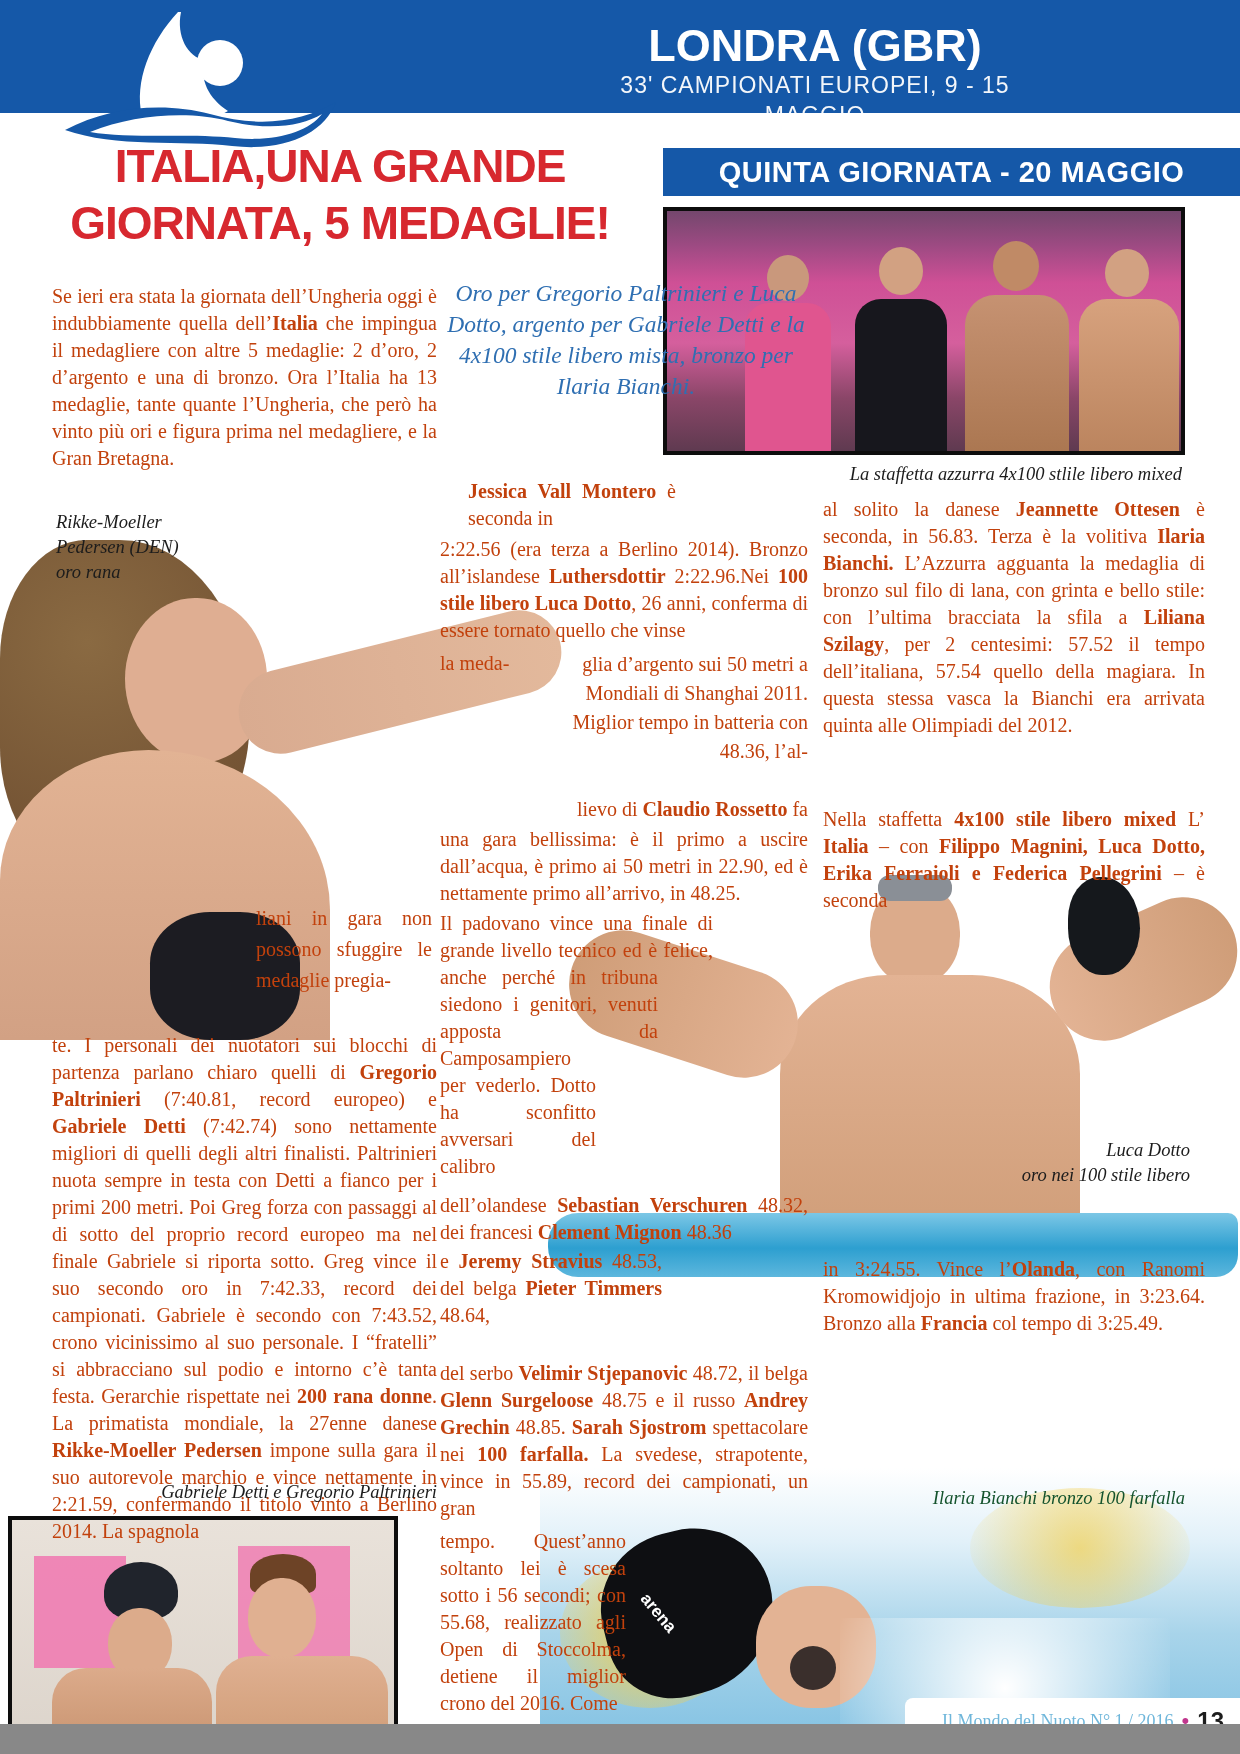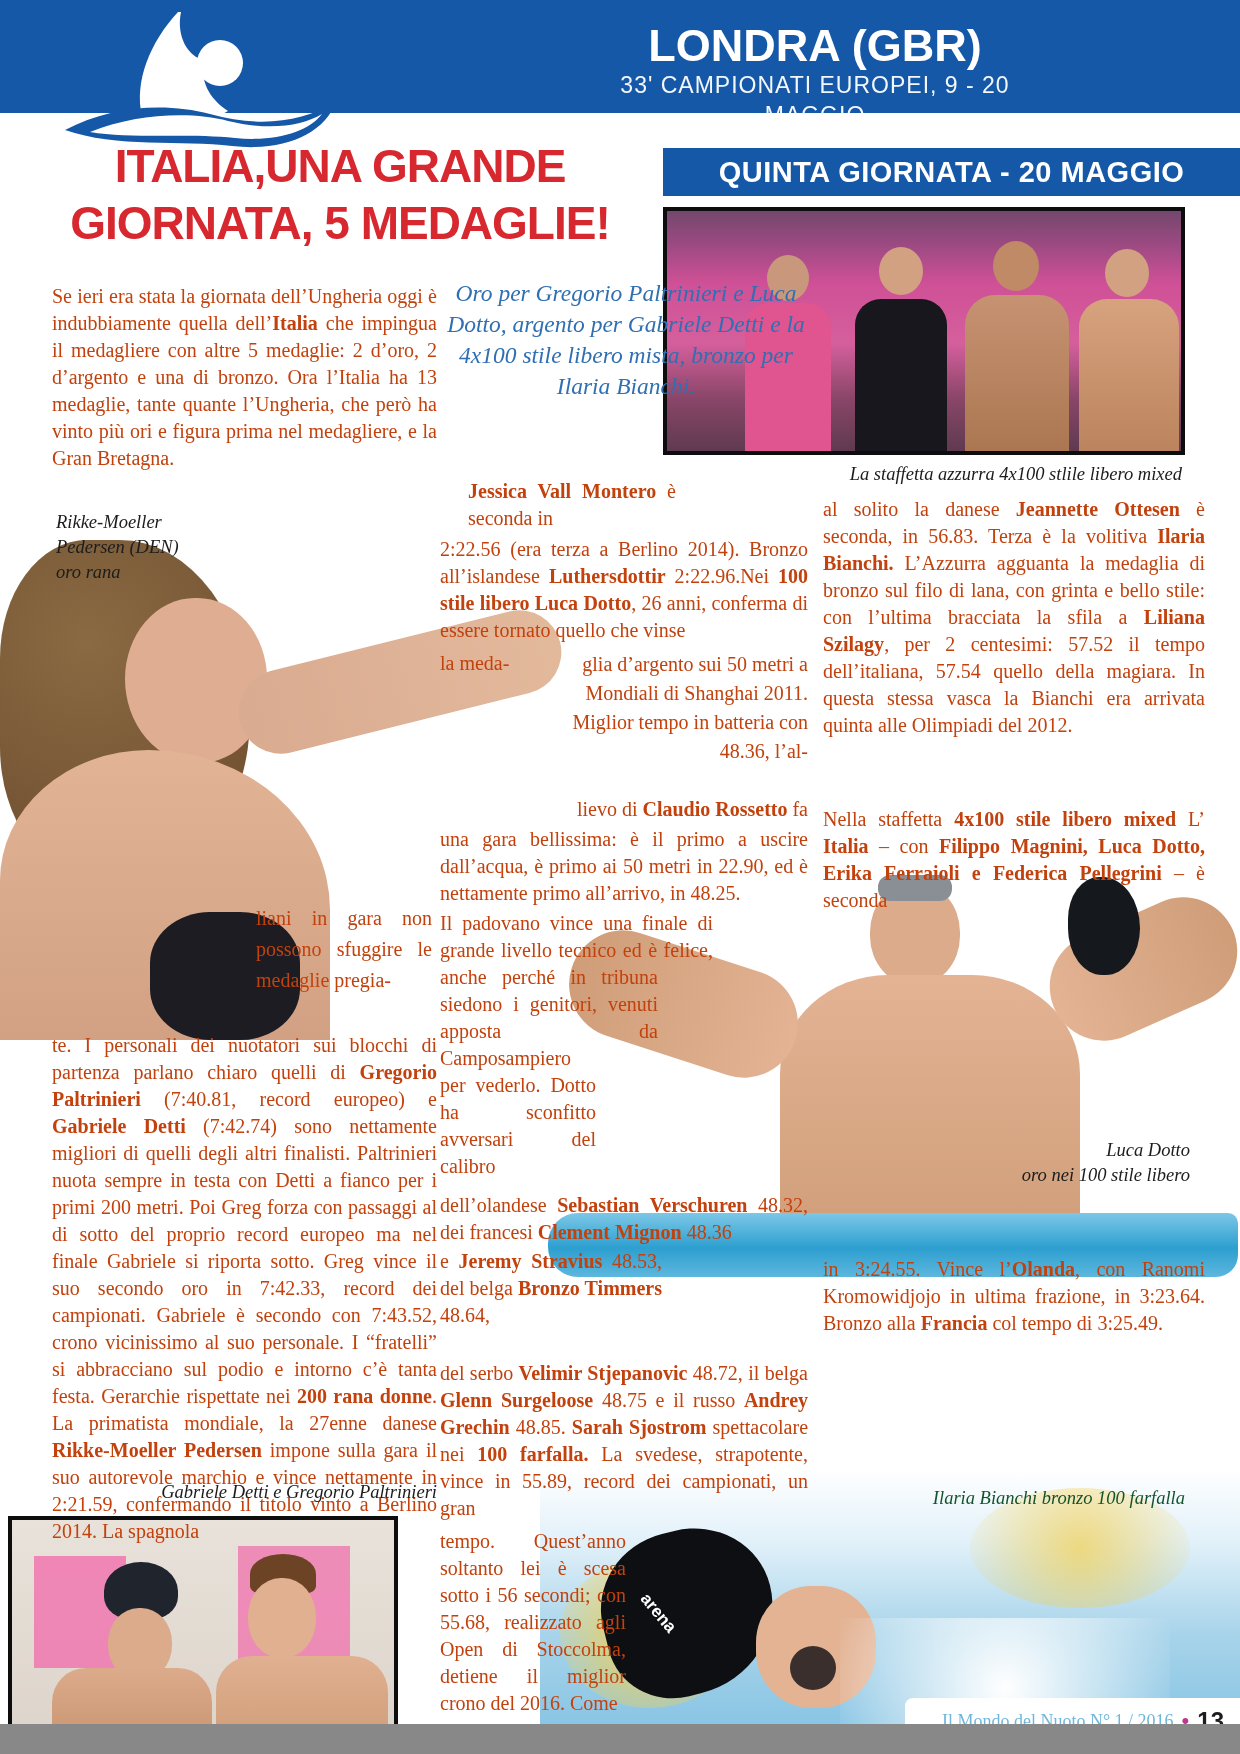--- a/index.html
+++ b/index.html
@@ -58,21 +58,21 @@
 
   <svg class="abs" style="left:50px;top:10px;z-index:3" width="310" height="165" viewBox="0 0 310 165" aria-hidden="true">
     <path d="M128,2 C100,32 84,72 92,106 C118,116 156,114 178,101 C158,88 150,70 154,50 C138,47 126,26 131,2 Z" fill="#ffffff"></path>
     <circle cx="170" cy="53" r="23" fill="#ffffff"></circle>
     <path d="M15,120 C60,96 115,92 160,104 C210,118 252,112 286,92 C274,124 234,142 182,136 C132,130 66,138 15,120 Z" fill="#1558a8"></path>
     <path d="M40,122 C85,104 140,101 178,111 C220,121 252,116 272,104 C258,122 226,132 185,128 C140,123 80,129 40,122 Z" fill="#ffffff"></path>
   </svg>
 
   <div class="abs htitle">
     <div class="t1">LONDRA (GBR)</div>
-    <div class="t2">33' CAMPIONATI EUROPEI, 9 - 20 MAGGIO</div>
+    <div class="t2">33' CAMPIONATI EUROPEI, 9 - 15 MAGGIO</div>
   </div>
 
 
   <div class="abs headline">
     <div>ITALIA,UNA GRANDE</div>
     <div>GIORNATA, 5 MEDAGLIE!</div>
   </div>
 
   <div class="abs banner">QUINTA GIORNATA - 20 MAGGIO</div>
 
@@ -138,21 +138,21 @@
   <div class="abs serif txt" style="left:440px;top:910px;width:368px;">
     <i class="fr" style="width:95px;height:56px;"></i>
     <i class="fr cr" style="width:150px;height:84px;"></i>
     <i class="fr cr" style="width:212px;height:112px;"></i>
     <i class="fr cr" style="width:140px;height:28px;"></i>
     <span><span>Il padovano vince una finale di grande livello tecnico ed è felice, anche perché in tribuna siedono i genitori, venuti apposta da Camposampiero per vederlo. Dotto ha sconfitto avversari del calibro</span></span>
   </div>
 
   <div class="abs serif txt" style="left:440px;top:1192px;width:368px;"><span>dell’olandese </span><b>Sebastian Verschuren</b><span> 48.32, dei francesi </span><b>Clement Mignon</b><span> 48.36</span></div>
 
-  <div class="abs serif txt" style="left:440px;top:1248px;width:222px;"><span>e </span><b>Jeremy Stravius</b><span> 48.53, del belga </span><b>Bronzo Timmers</b><span> 48.64,</span></div>
+  <div class="abs serif txt" style="left:440px;top:1248px;width:222px;"><span>e </span><b>Jeremy Stravius</b><span> 48.53, del belga </span><b>Pieter Timmers</b><span> 48.64,</span></div>
 
   <div class="abs serif txt" style="left:440px;top:1360px;width:368px;"><span>del serbo </span><b>Velimir Stjepanovic</b><span> 48.72, il belga </span><b>Glenn Surgeloose</b><span> 48.75 e il russo </span><b>Andrey Grechin</b><span> 48.85. </span><b>Sarah Sjostrom</b><span> spettacolare nei </span><b>100 farfalla.</b><span> La svedese, strapotente, vince in 55.89, record dei campionati, un gran</span></div>
 
   <div class="abs serif txt" style="left:440px;top:1528px;width:186px;"><span>tempo.  Quest’anno soltanto lei è scesa sotto i 56 secondi; con 55.68, realizzato agli Open di Stoccolma, detiene il miglior crono del 2016.  Come</span></div>
 
   <div class="abs serif txt" style="left:823px;top:496px;width:382px;"><span>al solito la danese </span><b>Jeannette Ottesen</b><span> è seconda, in 56.83. Terza è la volitiva </span><b>Ilaria Bianchi.</b><span> L’Azzurra agguanta la medaglia di bronzo sul filo di lana, con grinta e bello stile: con l’ultima bracciata la sfila a </span><b>Liliana Szilagy</b><span>, per 2 centesimi: 57.52 il tempo dell’italiana, 57.54 quello della magiara. In questa stessa vasca la Bianchi era arrivata quinta alle Olimpiadi del 2012.</span></div>
 
   <div class="abs serif txt" style="left:823px;top:806px;width:382px;"><span>Nella staffetta </span><b>4x100 stile libero mixed</b><span> L’ </span><b>Italia</b><span> – con </span><b>Filippo Magnini, Luca Dotto, Erika Ferraioli e Federica Pellegrini</b><span> – è seconda</span></div>
 
   <div class="abs" style="left:548px;top:845px;width:692px;height:445px;z-index:1;">

